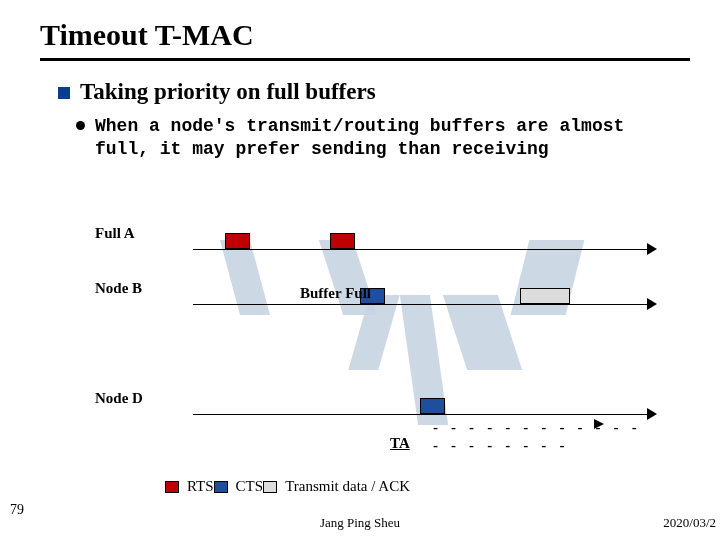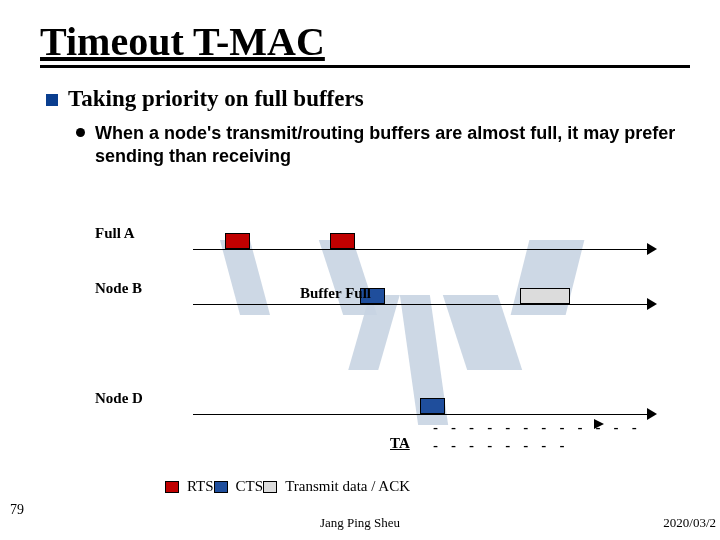--- a/index.html
+++ b/index.html
@@ -9,33 +9,33 @@
     background: #fff;
     font-family: "Times New Roman", Times, serif;
     color: #000;
     position: relative;
     overflow: hidden;
   }
   .slide {
     padding: 18px 30px 0 40px;
   }
   .title {
-    font-size: 40px;
-    font-weight: bold;
-    text-decoration: underline;
+    font-size: 30px;
+    font-weight: bold;
+    margin-bottom: 6px;
   }
   .rule {
     height: 3px;
     background: #000;
     margin: 0 0 18px 0;
   }
   .bullet1 {
     display: flex;
     align-items: flex-start;
-    margin-left: 6px;
+    margin-left: 18px;
     margin-bottom: 10px;
   }
   .sq {
     width: 12px;
     height: 12px;
     background: #0a3e8f;
     margin-top: 8px;
     margin-right: 10px;
     flex-shrink: 0;
   }
@@ -53,21 +53,21 @@
     width: 9px;
     height: 9px;
     background: #000;
     border-radius: 50%;
     margin-top: 6px;
     margin-right: 10px;
     flex-shrink: 0;
   }
   .b2text {
     font-size: 18px;
-    font-family: Liberation Sans, sans-serif;
+    font-family: Liberation Mono, monospace;
     font-weight: bold;
     line-height: 1.3;
   }
 
   .diagram {
     position: absolute;
     left: 95px;
     top: 215px;
     width: 560px;
     height: 240px;

